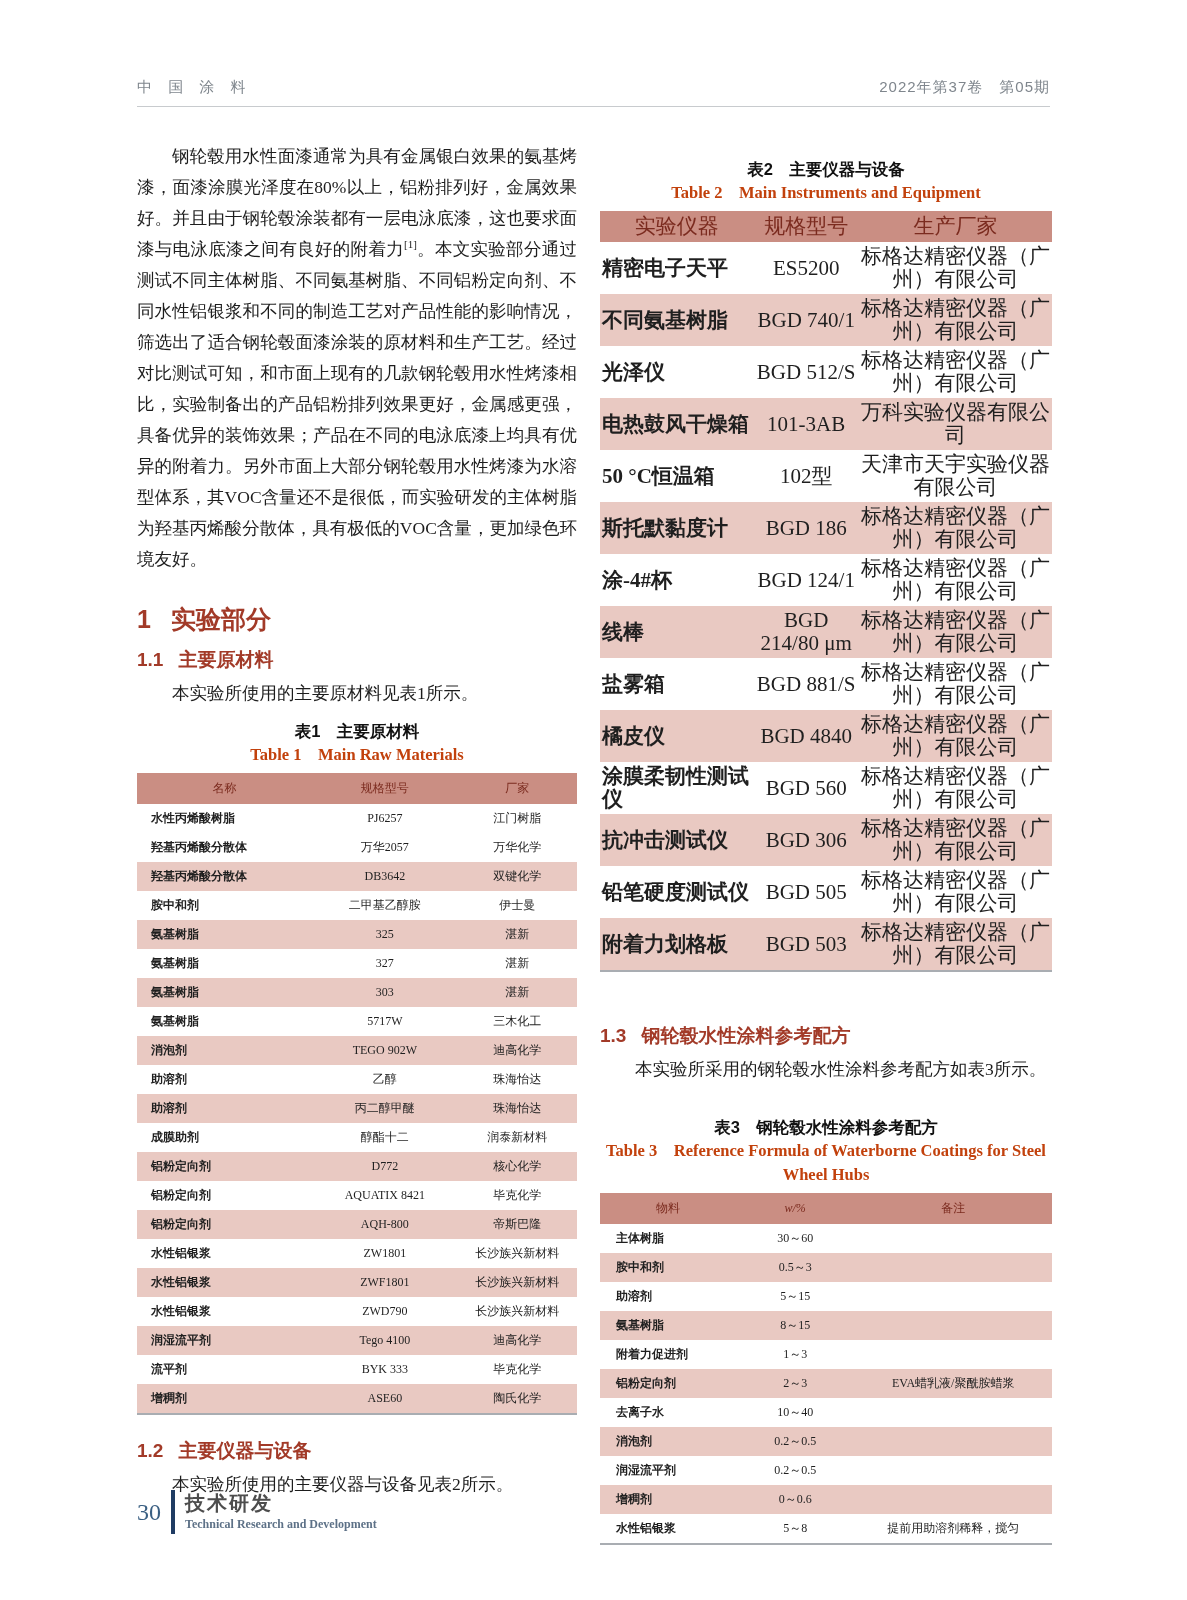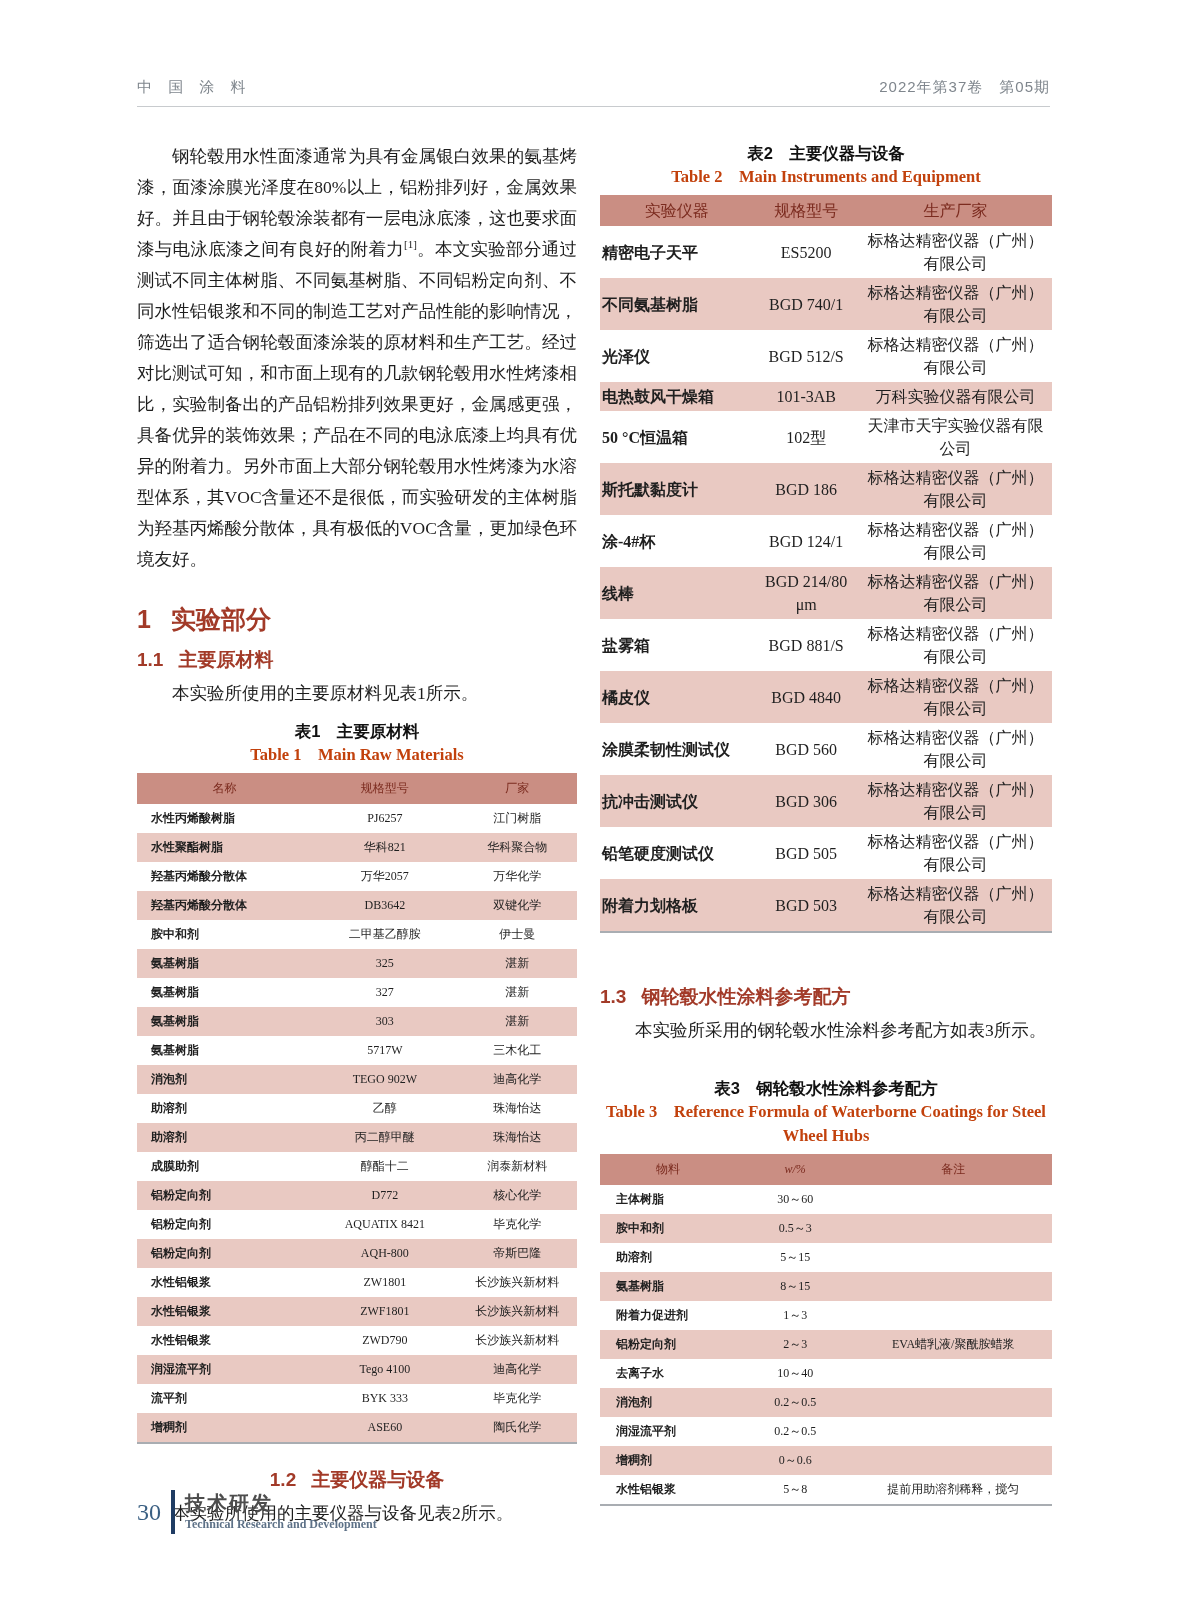--- a/index.html
+++ b/index.html
@@ -66,34 +66,34 @@
     padding:4px 2px;line-height:23px;text-align:center;
   }
   tbody td{padding:3px 3px;line-height:23px;text-align:center;vertical-align:middle;}
   tbody tr.alt{background:#e9c9c2;}
   tbody td:first-child{text-align:left;padding-left:14px;font-weight:bold;}
 
   .t1 th:nth-child(1),.t1 td:nth-child(1){width:40%;}
   .t1 th:nth-child(2),.t1 td:nth-child(2){width:33%;}
   .t1 th:nth-child(3),.t1 td:nth-child(3){width:27%;}
 
-  .t2{font-size:16px;}
+  .t2{font-size:21px;}
   .t2 th:nth-child(1),.t2 td:nth-child(1){width:34%;}
   .t2 th:nth-child(2),.t2 td:nth-child(2){width:23%;}
   .t2 th:nth-child(3),.t2 td:nth-child(3){width:43%;}
   .t2 tbody td{line-height:23px;padding:3px 2px;}
 
   .t3 th:nth-child(1),.t3 td:nth-child(1){width:30%;}
   .t3 th:nth-child(2),.t3 td:nth-child(2){width:26%;}
   .t3 th:nth-child(3),.t3 td:nth-child(3){width:44%;}
   .t3 td:first-child{padding-left:16px;}
   .th-w{font-style:italic;}
 
   .mt50{margin-top:50px;}
-  .mt22{margin-top:22px;text-align:center;}
+  .mt22{margin-top:22px;}
   .mt30{margin-top:30px;}
 
   
   .page-footer{
     position:absolute;left:137px;bottom:66px;
     display:flex;align-items:center;
   }
   .pageno{
     font-family:"Liberation Serif","DejaVu Serif",serif;
     font-size:24px;color:#3a5f82;margin-right:10px;
@@ -142,25 +142,20 @@
             <th>规格型号</th>
             <th>厂家</th>
           </tr>
         </thead>
         <tbody>
             <tr>
               <td>水性丙烯酸树脂</td>
               <td>PJ6257</td>
               <td>江门树脂</td>
             </tr>
-            <tr class="alt">
-              <td>水性聚酯树脂</td>
-              <td>华科821</td>
-              <td>华科聚合物</td>
-            </tr>
             <tr>
               <td>羟基丙烯酸分散体</td>
               <td>万华2057</td>
               <td>万华化学</td>
             </tr>
             <tr class="alt">
               <td>羟基丙烯酸分散体</td>
               <td>DB3642</td>
               <td>双键化学</td>
             </tr>
@@ -258,21 +253,21 @@
       </table>
 
       <h2 class="h2 mt22"><span class="num">1.2</span><span>主要仪器与设备</span></h2>
 
       <p class="body-text">本实验所使用的主要仪器与设备见表2所示。</p>
 
     </div>
 
     <div class="col-right">
 
-      <div class="caption" style="margin-top:0;">
+      <div class="caption" style="margin-top:16px;">
         <div class="cap-cn">表2　主要仪器与设备</div>
         <div class="cap-en">Table 2　Main Instruments and Equipment</div>
       </div>
 
       <table class="t2">
         <thead>
           <tr>
             <th>实验仪器</th>
             <th>规格型号</th>
             <th>生产厂家</th>

